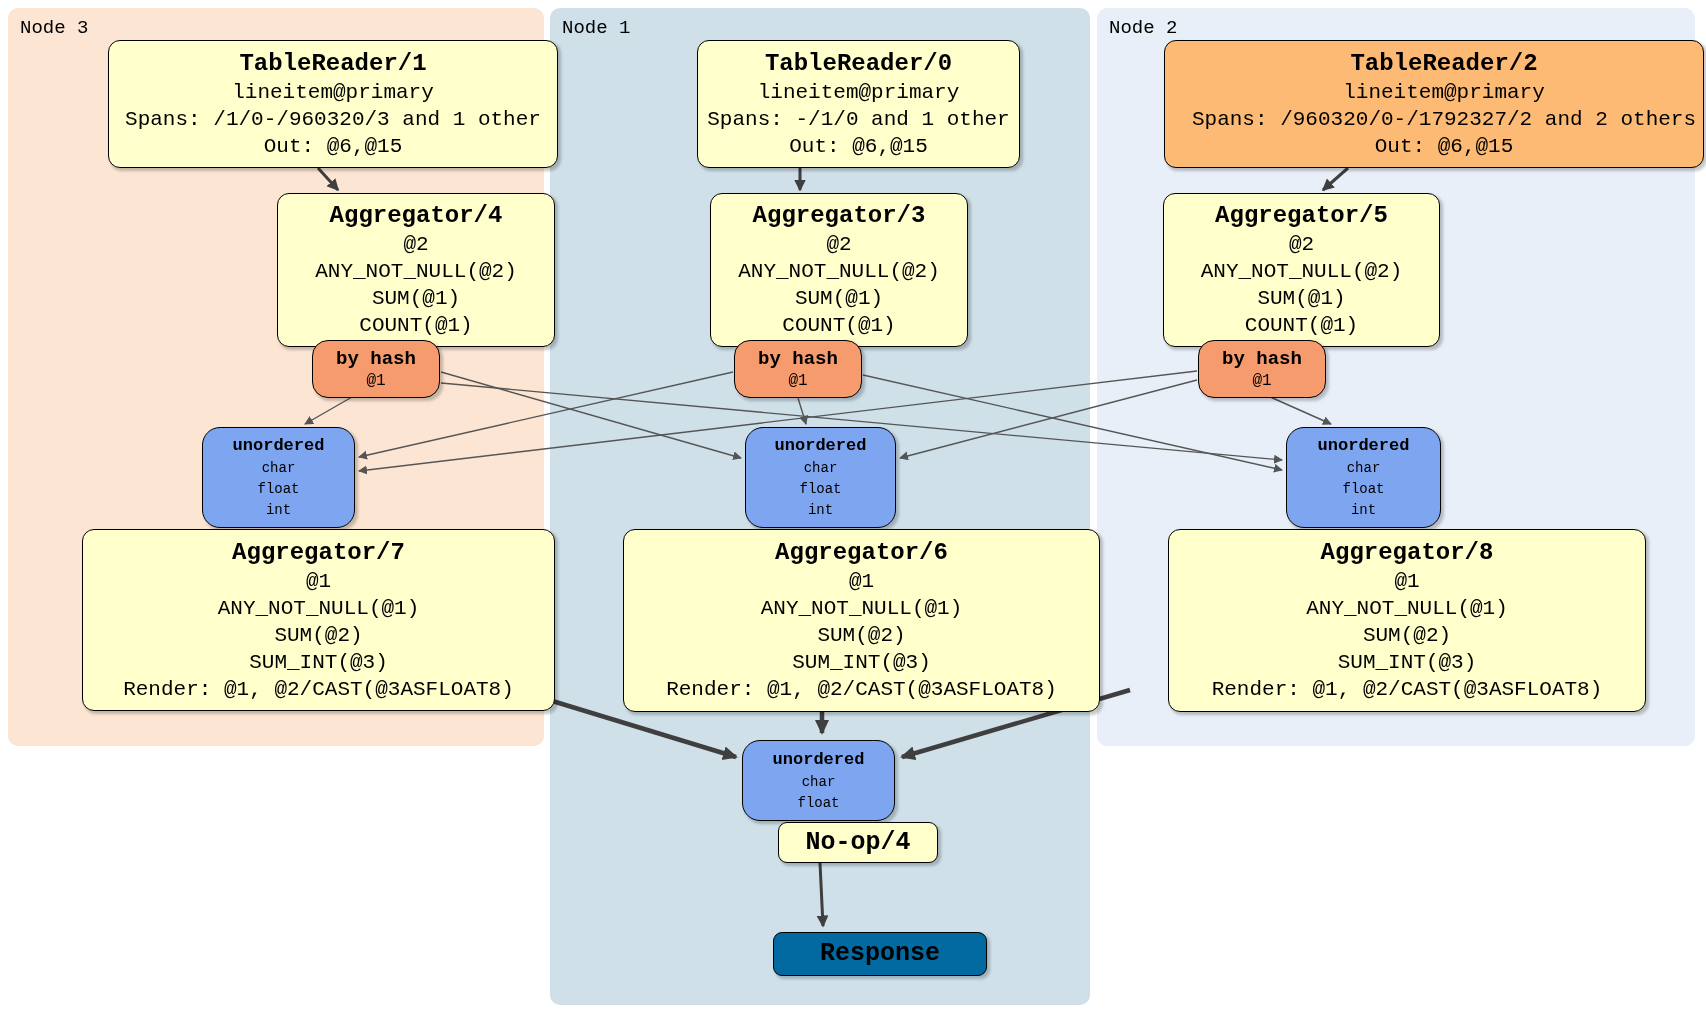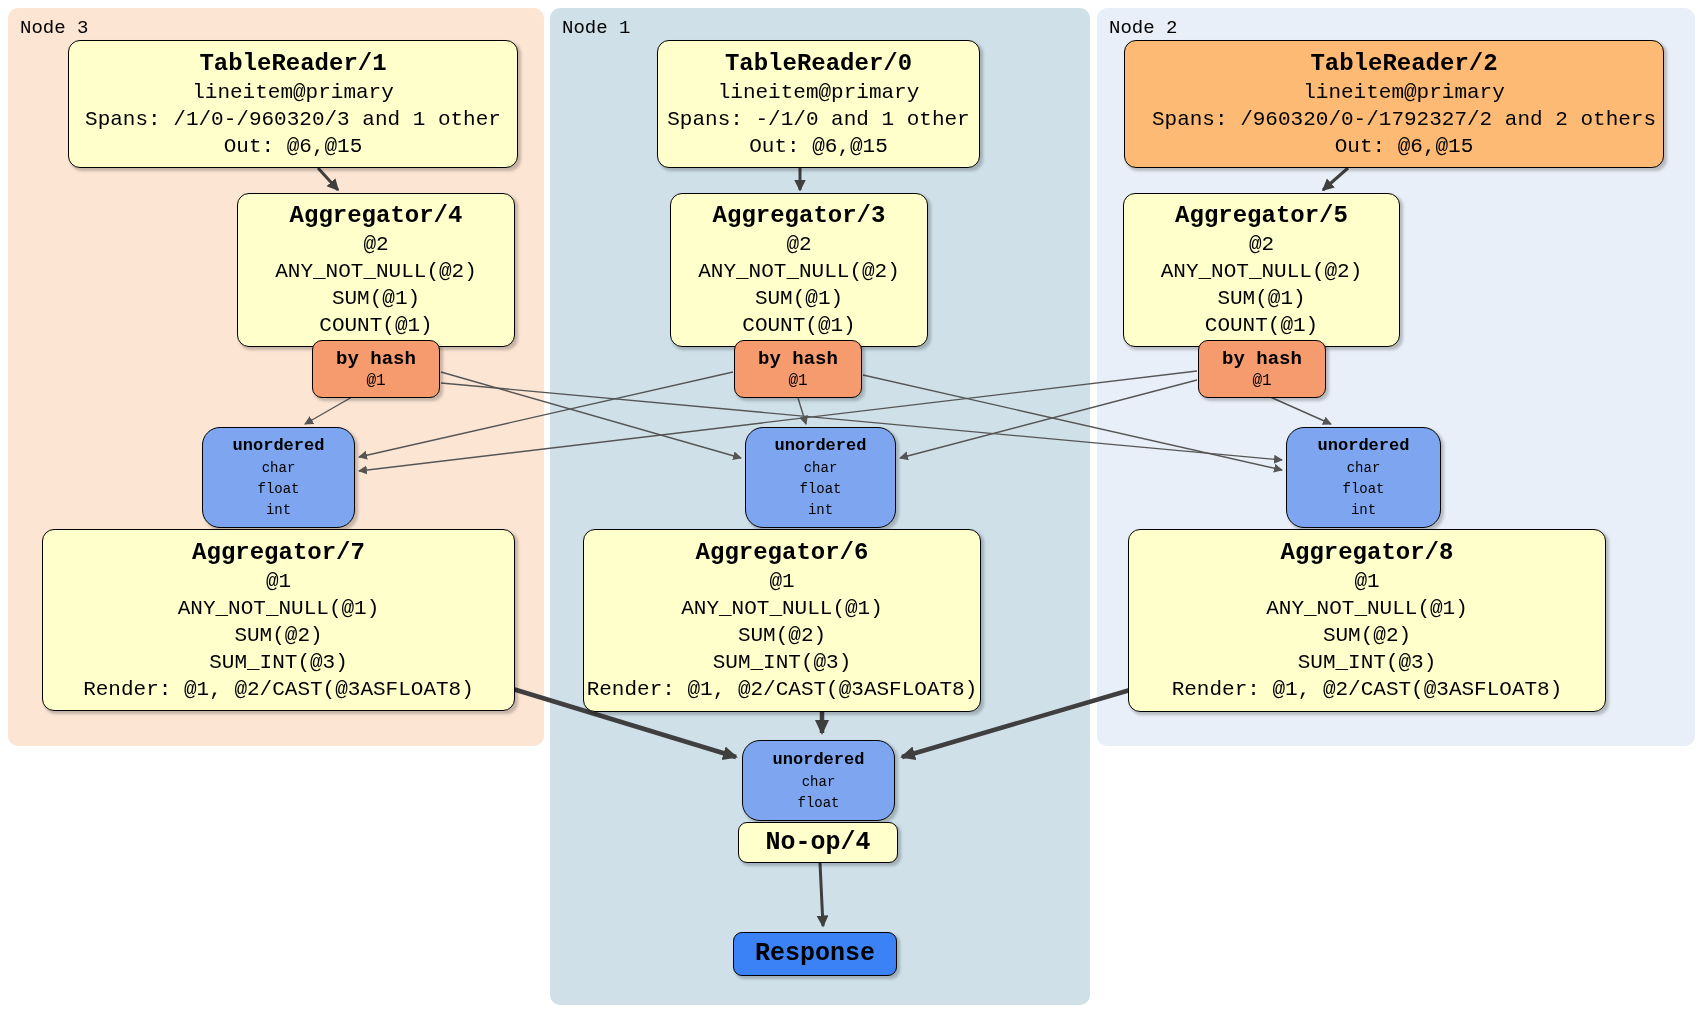--- a/index.html
+++ b/index.html
@@ -4,22 +4,22 @@
 <style>
   html,body{margin:0;padding:0;background:#ffffff;}
   body{font-family:"DejaVu Sans","Liberation Sans",sans-serif;color:#000;}
   #canvas{position:relative;width:1706px;height:1016px;background:#fff;overflow:hidden;}
   .panel{position:absolute;border-radius:10px;}
   .node-label{position:absolute;font-size:19px;line-height:22px;color:#000;}
   #edges{position:absolute;left:0;top:0;z-index:2;}
   .box{position:absolute;z-index:3;border:1.6px solid #000;box-sizing:border-box;
        display:flex;flex-direction:column;justify-content:center;align-items:center;
        text-align:center;box-shadow:2.5px 2.5px 3px rgba(0,0,0,0.22);}
-  .box-processor{border-radius:12px;}
-  .box-router{border-radius:10px;}
+  .box-processor{border-radius:12px;margin-left:40px;}
+  .box-router{border-radius:16px;}
   .box-sync{border-radius:18px;}
   .box-processor .box-title{font-weight:bold;font-size:24px;line-height:30px;white-space:nowrap;}
   .box-processor .box-line{font-size:21px;line-height:27px;white-space:nowrap;}
   .box-router .box-title{font-weight:bold;font-size:19px;line-height:23px;white-space:nowrap;}
   .box-router .box-line{font-size:16px;line-height:20px;white-space:nowrap;}
   .box-sync .box-title{font-weight:bold;font-size:17px;line-height:24px;white-space:nowrap;}
   .box-sync .box-line{font-size:14px;line-height:21px;white-space:nowrap;}
   .edge{fill:none;}
 </style>
 </head>
@@ -131,21 +131,21 @@
       <div class="box-line">int</div>
     </div>
     <div class="box box-processor" style="left: 42px; top: 529px; width: 473px; height: 182px; background: rgb(255, 255, 204); border-color: rgb(0, 0, 0);">
       <div class="box-title">Aggregator/7</div>
       <div class="box-line">@1</div>
       <div class="box-line">ANY_NOT_NULL(@1)</div>
       <div class="box-line">SUM(@2)</div>
       <div class="box-line">SUM_INT(@3)</div>
       <div class="box-line">Render: @1, @2/CAST(@3ASFLOAT8)</div>
     </div>
-    <div class="box box-processor" style="left: 583px; top: 529px; width: 398px; height: 183px; background: rgb(255, 255, 204); border-color: rgb(0, 0, 0);">
+    <div class="box box-processor" style="left: 583px; top: 529px; width: 477px; height: 183px; background: rgb(255, 255, 204); border-color: rgb(0, 0, 0);">
       <div class="box-title">Aggregator/6</div>
       <div class="box-line">@1</div>
       <div class="box-line">ANY_NOT_NULL(@1)</div>
       <div class="box-line">SUM(@2)</div>
       <div class="box-line">SUM_INT(@3)</div>
       <div class="box-line">Render: @1, @2/CAST(@3ASFLOAT8)</div>
     </div>
     <div class="box box-processor" style="left: 1128px; top: 529px; width: 478px; height: 183px; background: rgb(255, 255, 204); border-color: rgb(0, 0, 0);">
       <div class="box-title">Aggregator/8</div>
       <div class="box-line">@1</div>
@@ -155,16 +155,16 @@
       <div class="box-line">Render: @1, @2/CAST(@3ASFLOAT8)</div>
     </div>
     <div class="box box-sync" style="left: 742px; top: 740px; width: 153px; height: 81px; background: rgb(125, 165, 240); border-color: rgb(0, 0, 0);">
       <div class="box-title">unordered</div>
       <div class="box-line">char</div>
       <div class="box-line">float</div>
     </div>
     <div class="box box-processor" style="left: 738px; top: 822px; width: 160px; height: 41px; background: rgb(255, 255, 204); border-color: rgb(0, 0, 0); border-radius: 9px;">
       <div class="box-title" style="font-size: 25px;">No-op/4</div>
     </div>
-    <div class="box box-processor" style="left: 733px; top: 932px; width: 164px; height: 44px; background: #3b82f6; border-color: rgb(0, 0, 0); border-radius: 9px;">
+    <div class="box box-processor" style="left: 733px; top: 932px; width: 214px; height: 44px; background: #0369a1; border-color: rgb(0, 0, 0); border-radius: 9px;">
       <div class="box-title" style="font-size: 25px;">Response</div>
     </div>
   </div>
 
 </body></html>

